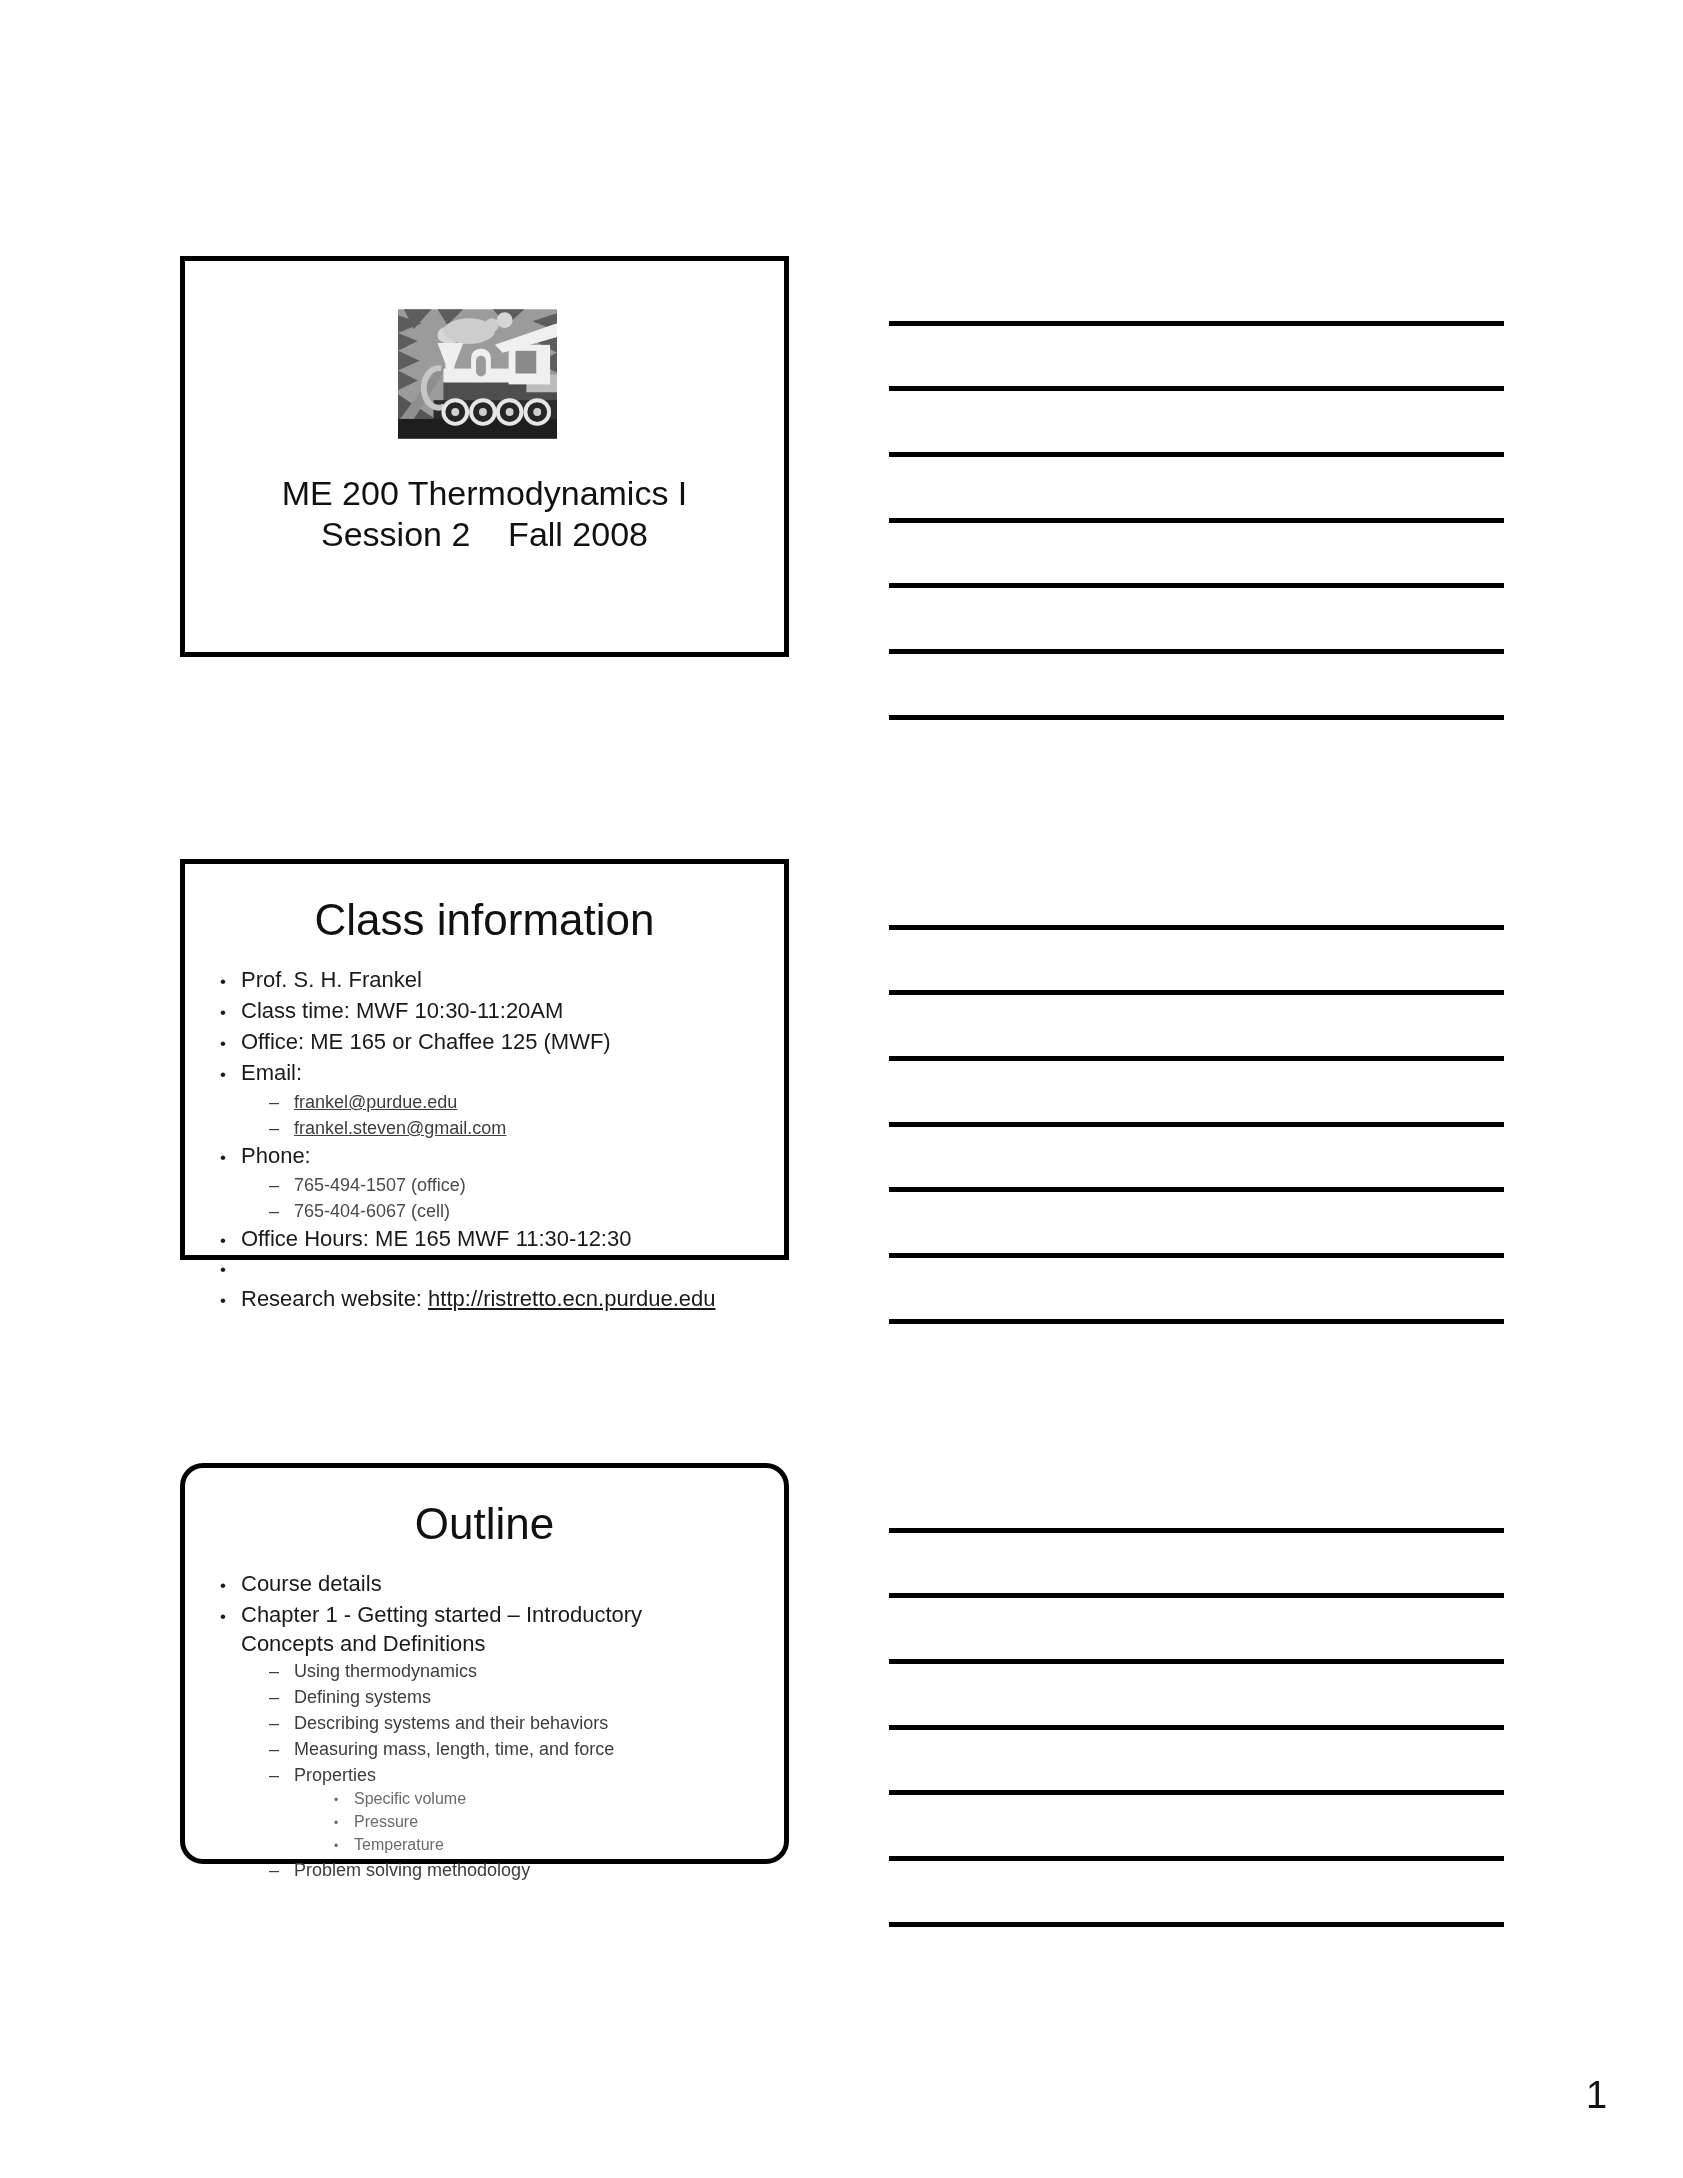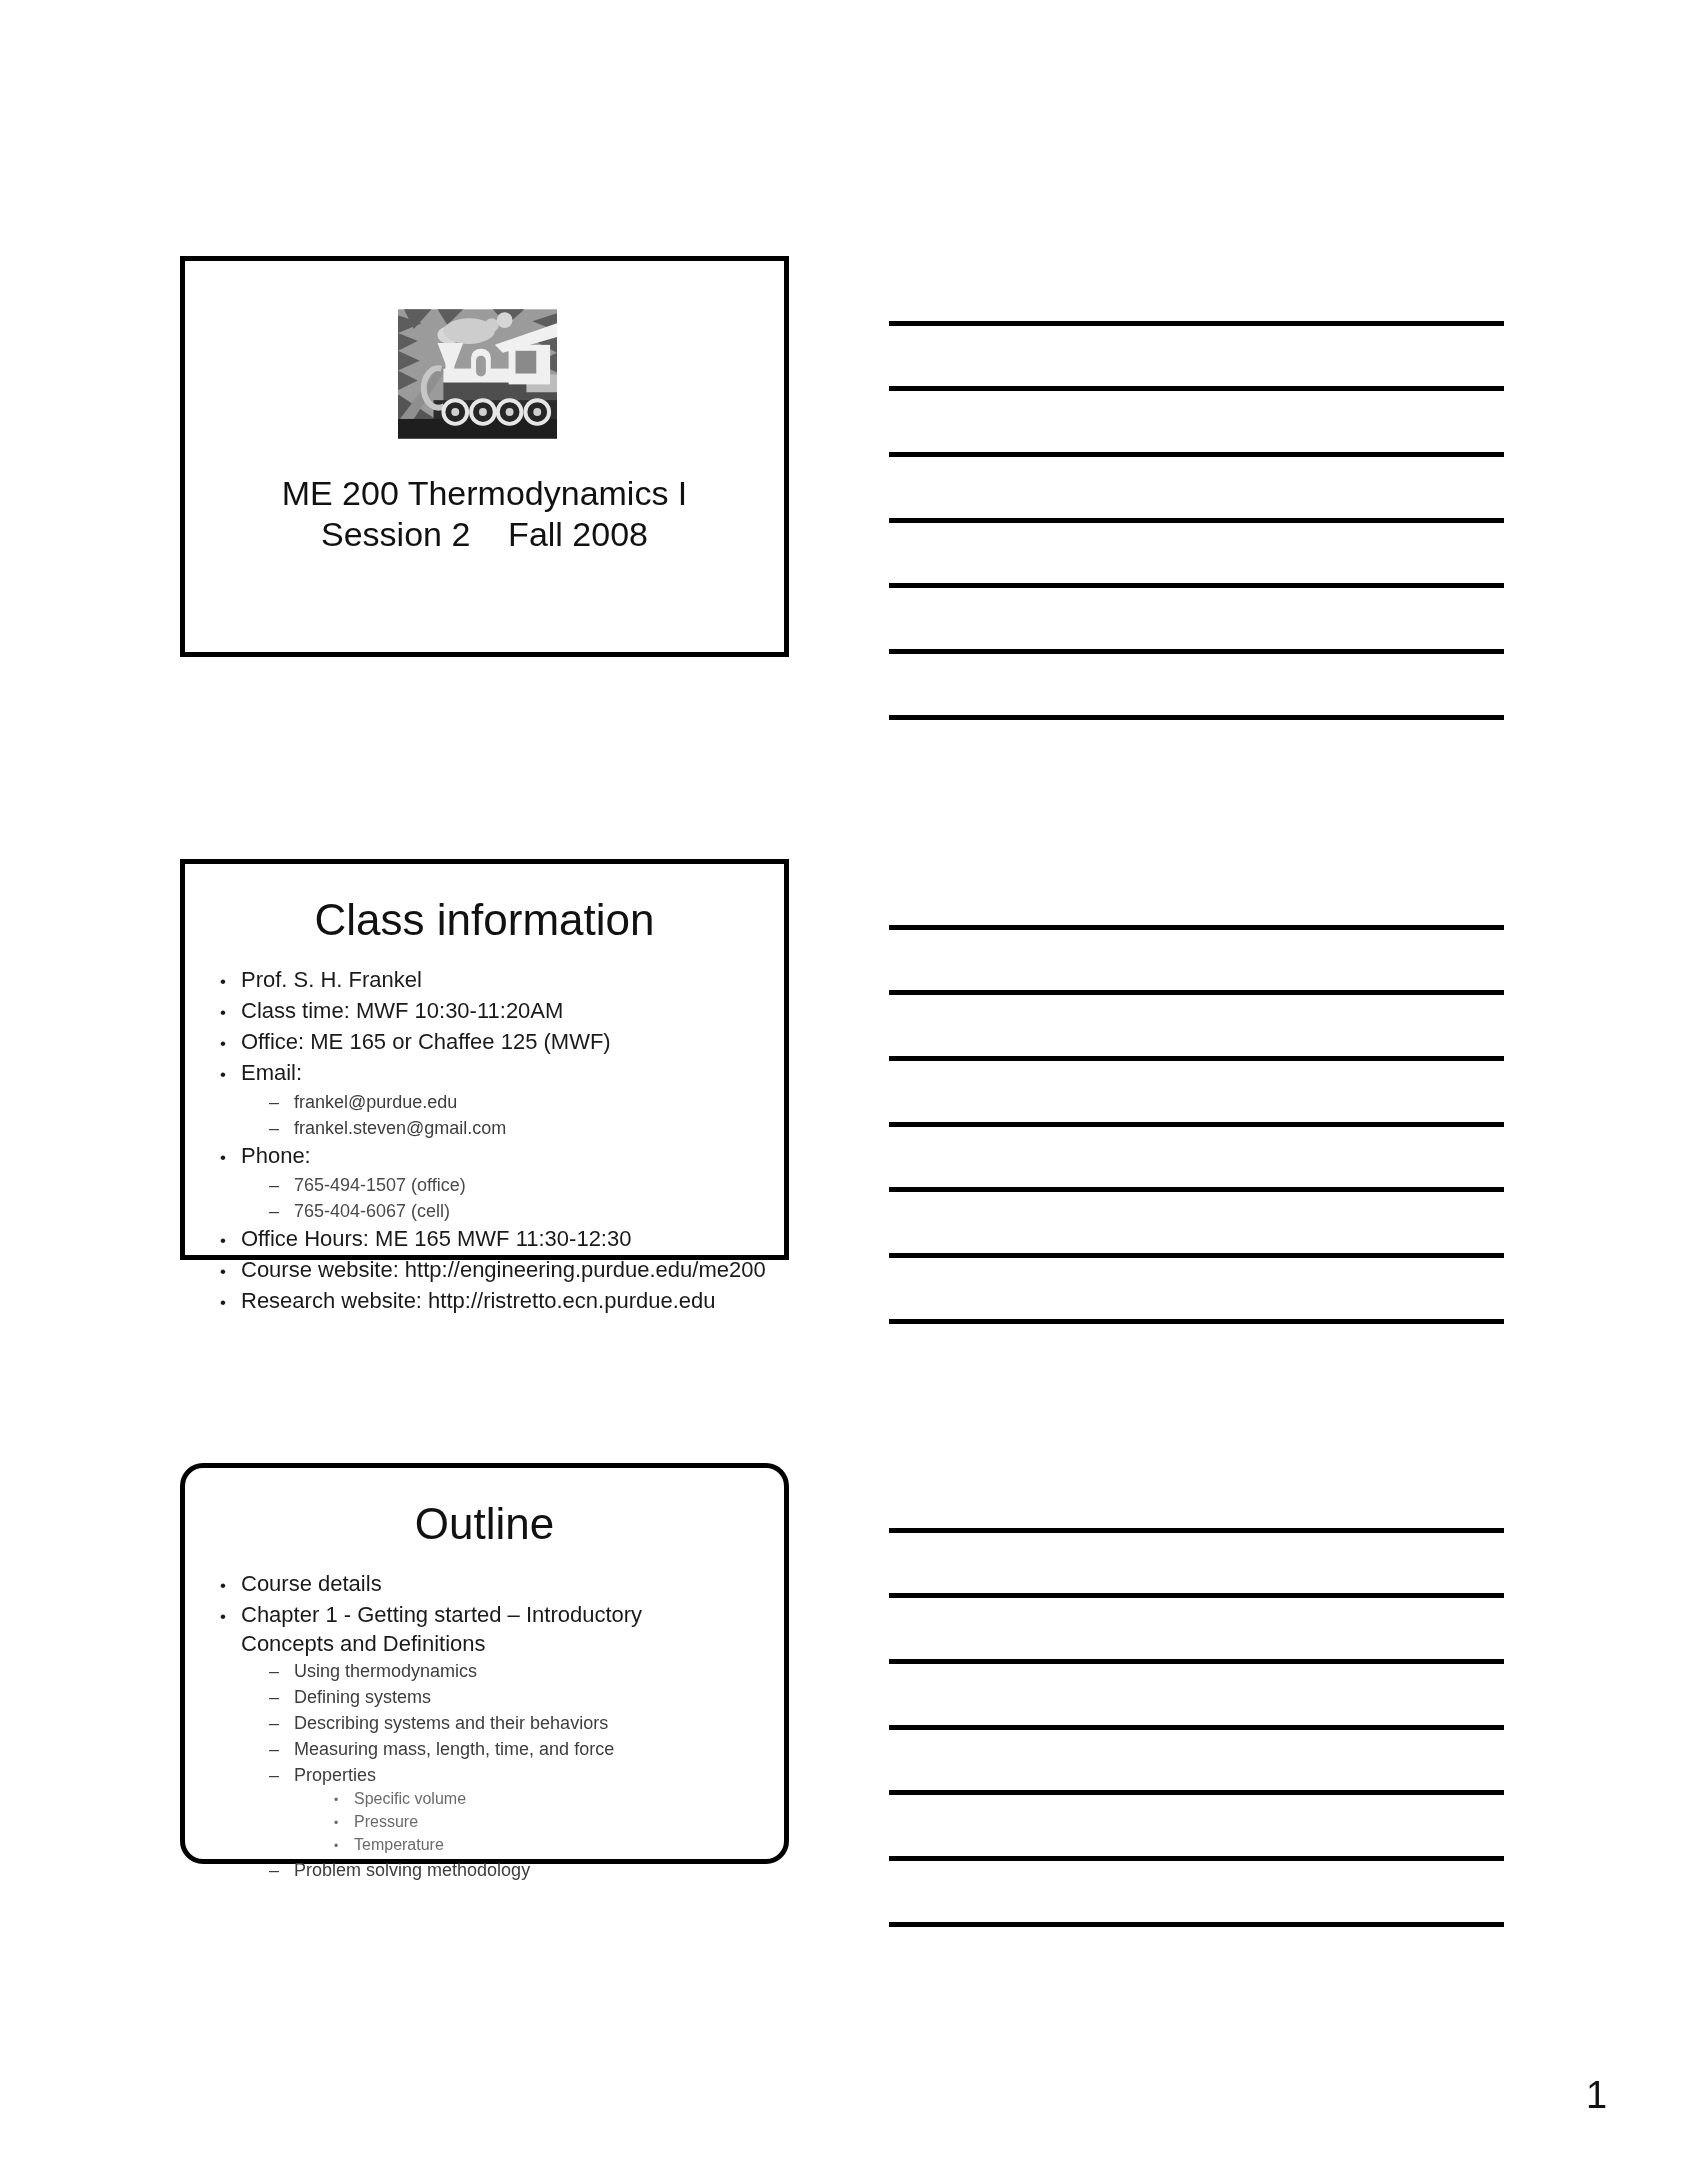--- a/index.html
+++ b/index.html
@@ -33,21 +33,21 @@
   .l1 { padding-left:35px; font-size:22px; line-height:29px; }
   .l1 .marker { width:21px; font-size:17px; }
 
   .l2 { padding-left:84px; font-size:18px; line-height:26px; color:#3d3d3d; }
   .l2 .marker { width:25px; font-size:18px; }
 
   .l3 { padding-left:149px; font-size:16px; line-height:22px; color:#6a6a6a; }
   .l3 .marker { width:20px; font-size:12px; }
 
   .muted { color:#4a4a4a; }
-  .link { color:inherit; cursor:pointer; }
+  .link { text-decoration:underline; color:inherit; cursor:pointer; }
 
   .note-line { position:absolute; background:#000000; }
 
   .page-number {
     position:absolute; left:1586px; top:2075px;
     font-size:38px; line-height:40px; color:#111;
   }
 </style>
 </head>
 <body>
@@ -158,21 +158,20 @@
         <div class="b-row l2">
           <span class="marker">–</span>
           <span class="btext muted">765-404-6067 (cell)</span>
         </div>
         <div class="b-row l1">
           <span class="marker">•</span>
           <span class="btext">Office Hours: ME 165 MWF 11:30-12:30</span>
         </div>
         <div class="b-row l1">
           <span class="marker">•</span>
-          <span class="btext"><span>Course website: </span><span class="link">http://engineering.purdue.edu/me200</span></span>
         </div>
         <div class="b-row l1">
           <span class="marker">•</span>
           <span class="btext"><span>Research website: </span><span class="link">http://ristretto.ecn.purdue.edu</span></span>
         </div>
       </div>
   </div>
 
   <div class="slide slide-3">
     <div class="slide-title">Outline</div>

